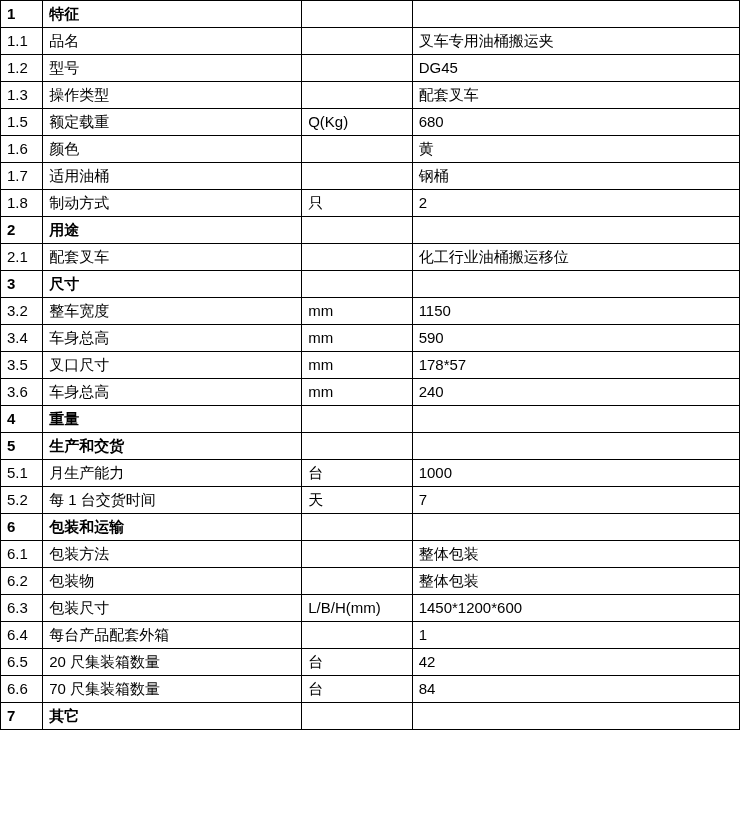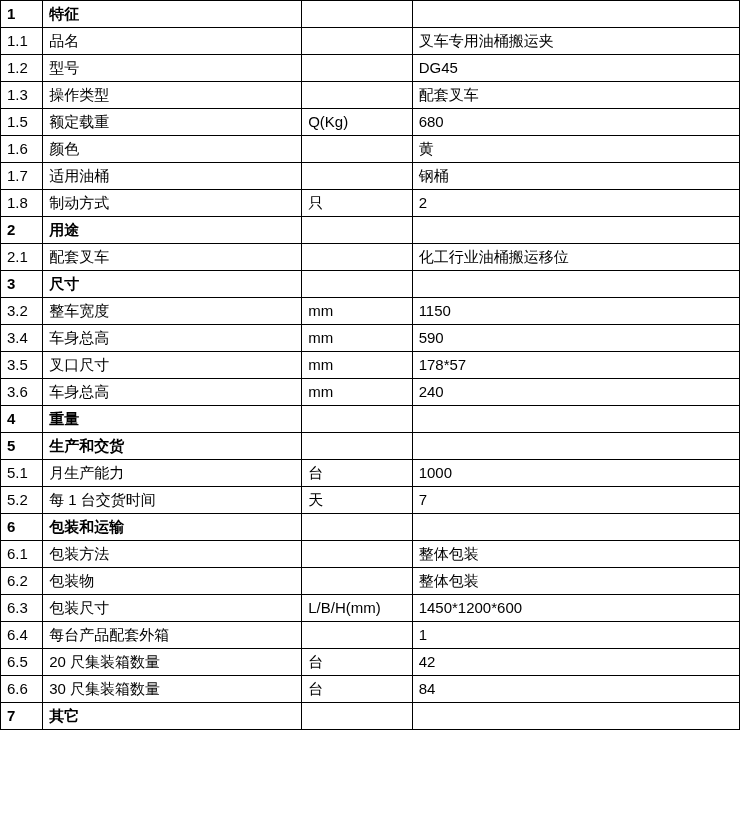--- a/index.html
+++ b/index.html
@@ -201,21 +201,21 @@
         <td class="val">1</td>
       </tr>
       <tr>
         <td class="no">6.5</td>
         <td class="item">20 尺集装箱数量</td>
         <td class="unit">台</td>
         <td class="val">42</td>
       </tr>
       <tr>
         <td class="no">6.6</td>
-        <td class="item">30 尺集装箱数量</td>
+        <td class="item">70 尺集装箱数量</td>
         <td class="unit">台</td>
         <td class="val">84</td>
       </tr>
       <tr class="section">
         <td class="no">7</td>
         <td class="item">其它</td>
         <td class="unit"></td>
         <td class="val"></td>
       </tr>
     </tbody>

